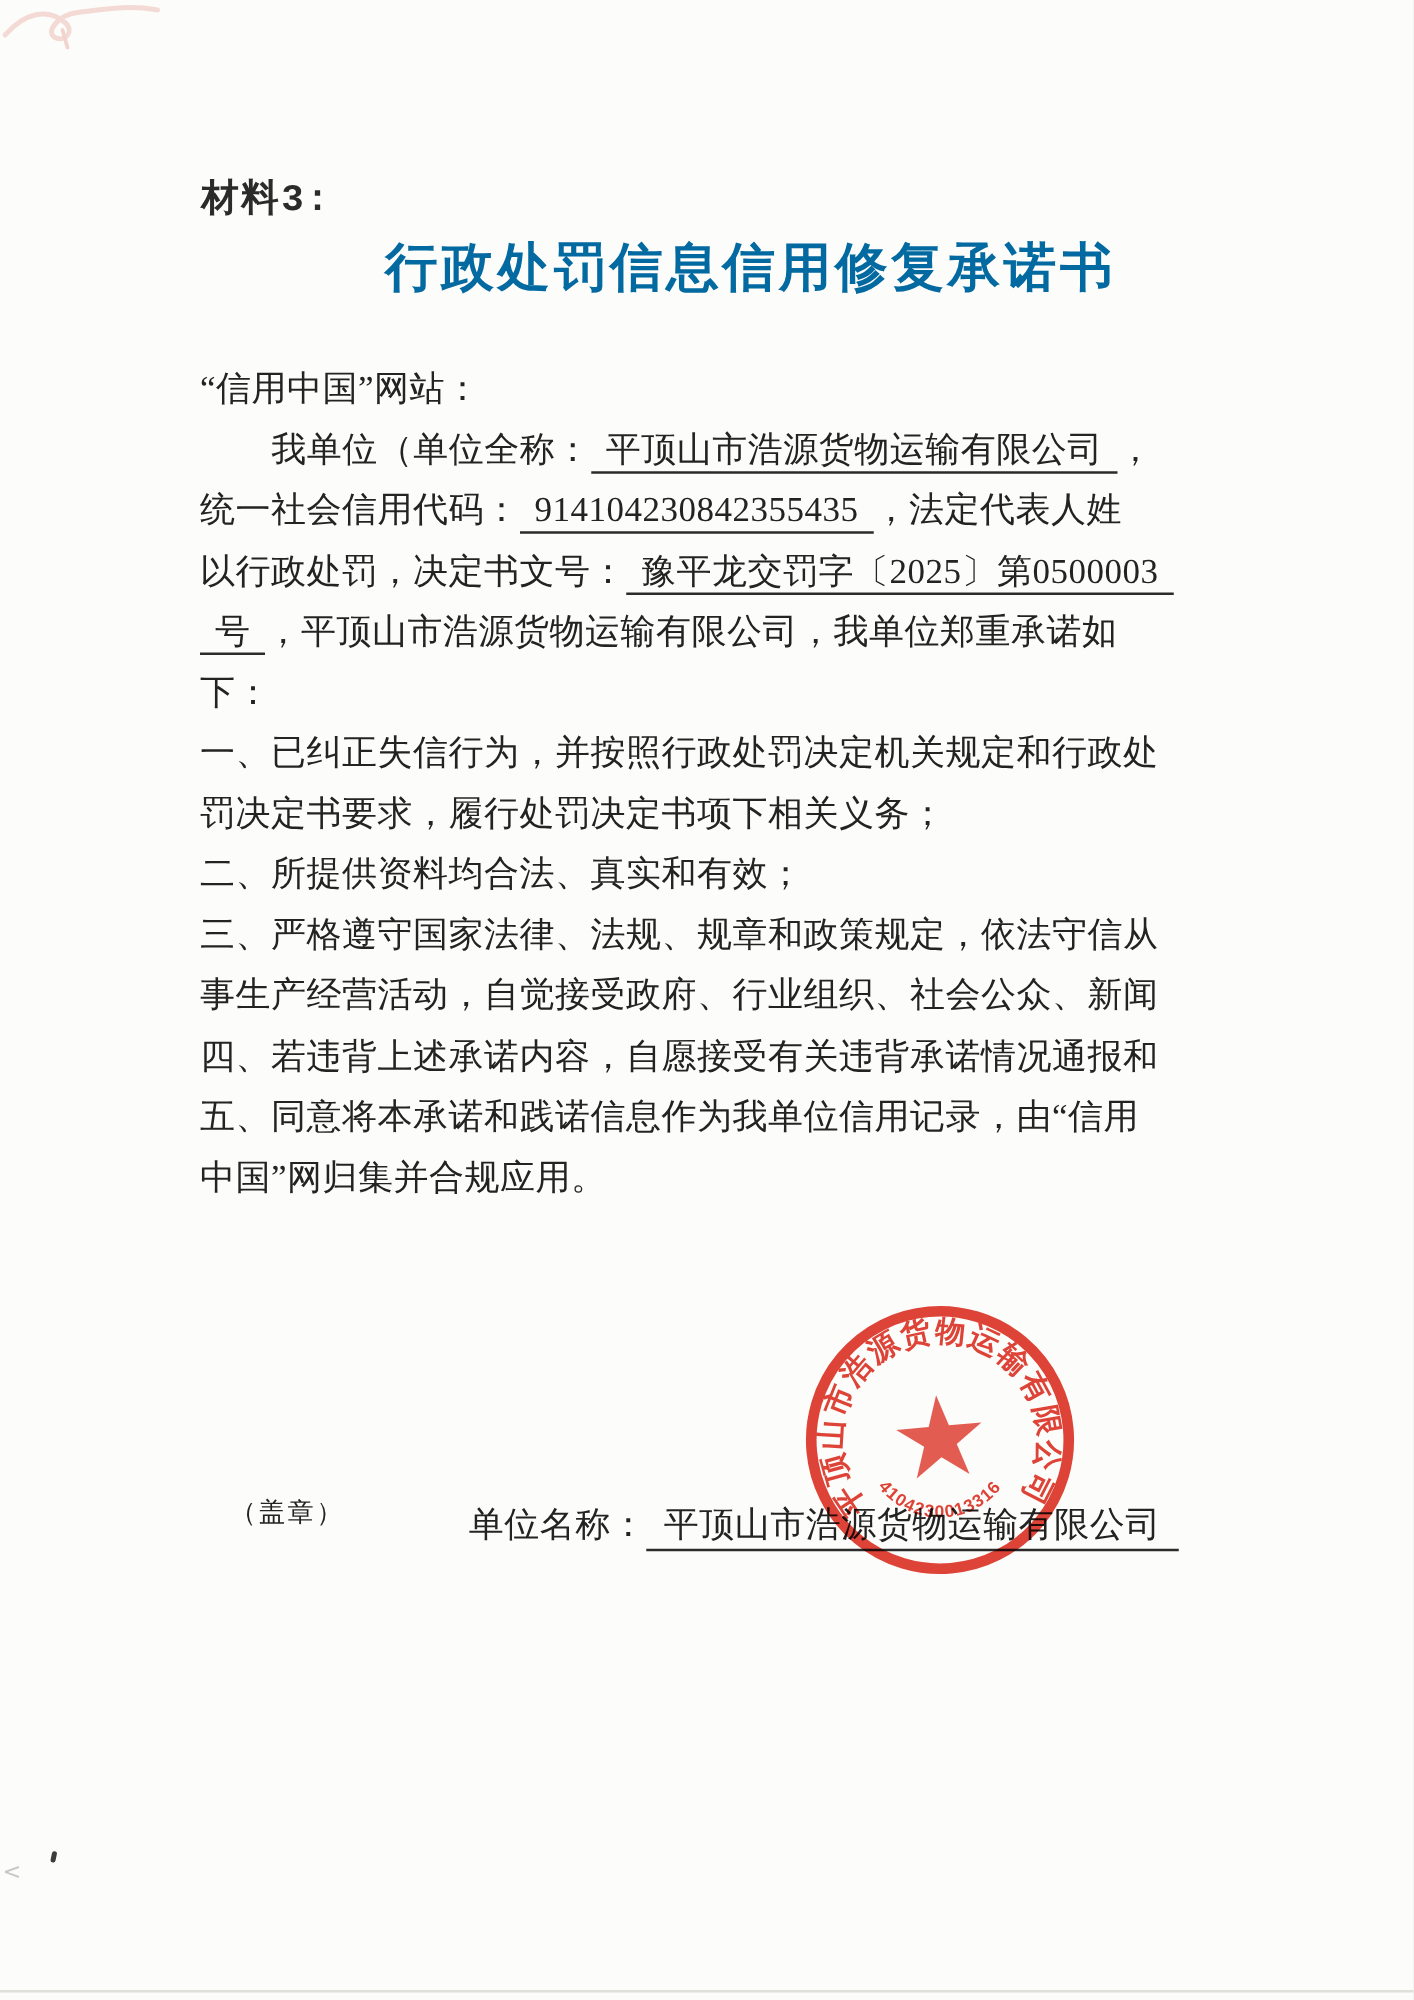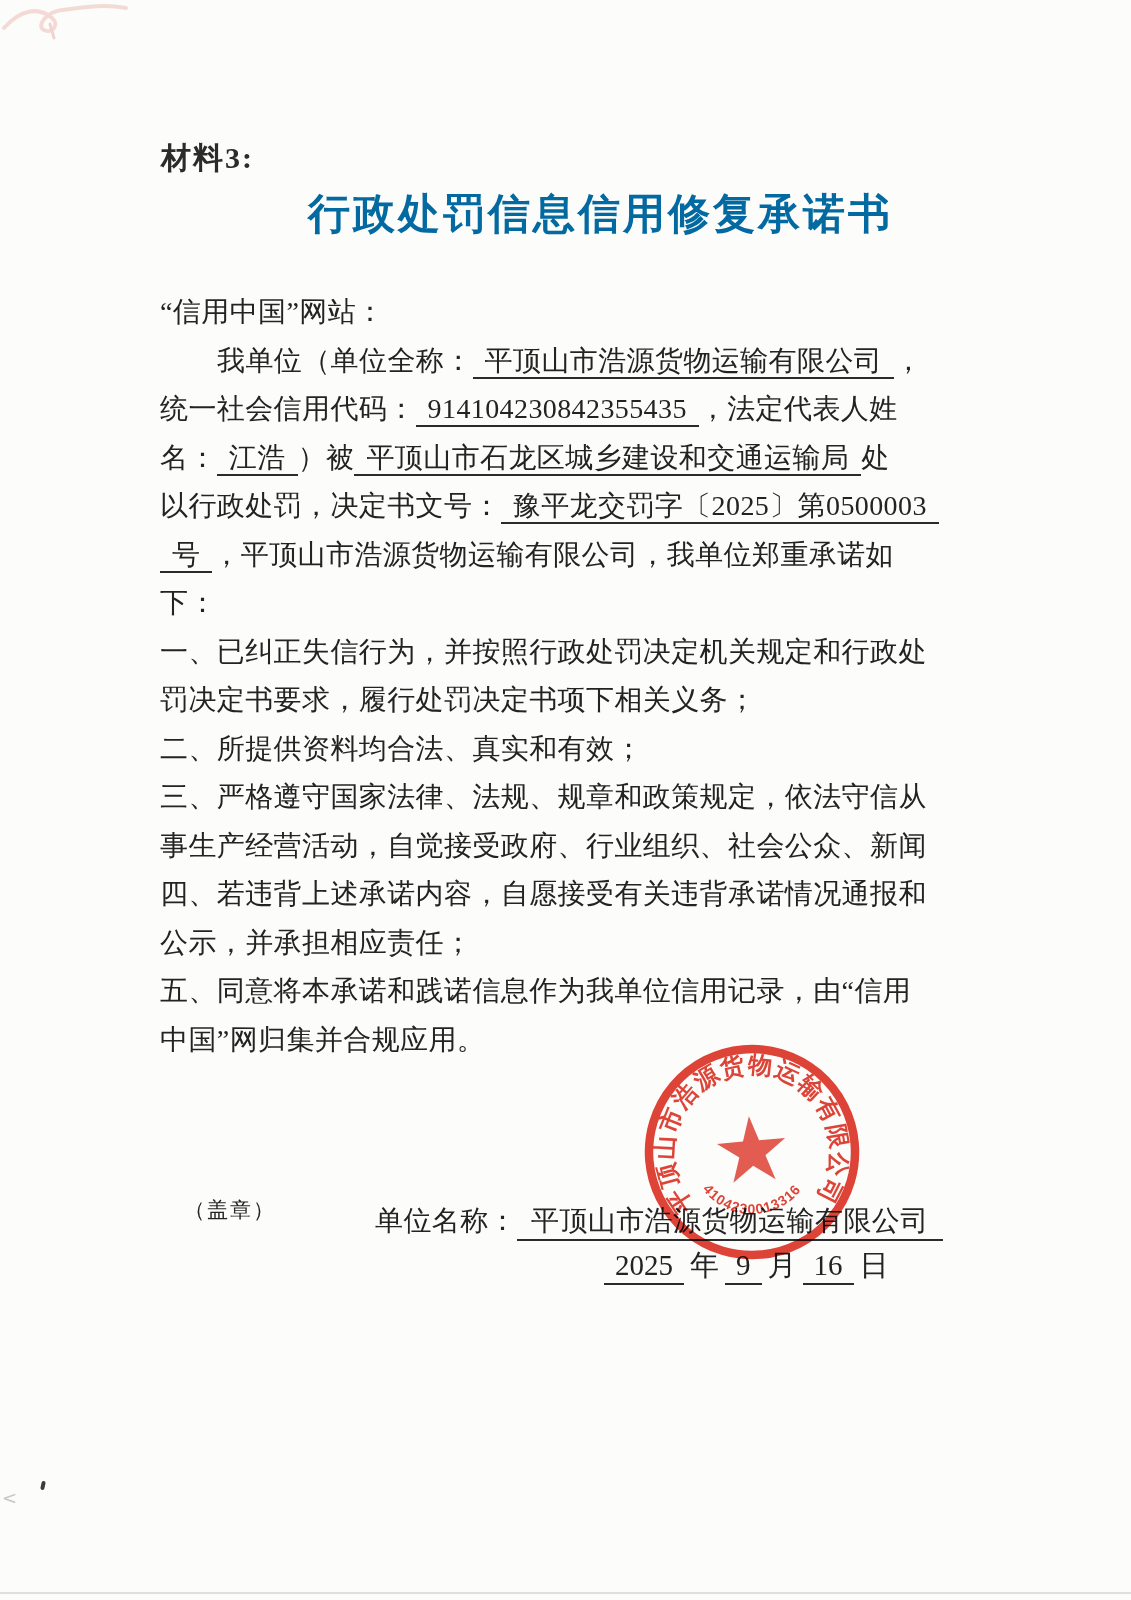--- a/index.html
+++ b/index.html
@@ -7,21 +7,21 @@
     position:relative;
     width:1131px;height:1600px;
     margin:0 auto;
     background:#fcfcfa;
     overflow:hidden;
     font-family:"Liberation Serif","DejaVu Serif",serif;
     color:#262626;
   }
   .material-label{
     position:absolute;left:161px;top:138px;
-    font-family:Liberation Serif, serif;
+    font-family:Liberation Mono, monospace;
     font-size:30px;font-weight:600;letter-spacing:2px;color:#2b2b2b;
   }
   .doc-title{
     position:absolute;left:308px;top:186px;
     font-family:Liberation Serif, serif;
     font-size:42px;font-weight:700;letter-spacing:3px;color:#0369a1;
     white-space:nowrap;
   }
   .body-block{
     position:absolute;left:160px;top:288px;width:780px;
@@ -86,45 +86,40 @@
 
   <div class="material-label">材料3:</div>
 
   <div class="doc-title">行政处罚信息信用修复承诺书</div>
 
   <div class="body-block">
     <div class="line">“信用中国”网站：</div>
     <div>
         <div class="line indent"><span>我单位（单位全称：</span><span class="u">平顶山市浩源货物运输有限公司</span><span>，</span></div>
         <div class="line"><span>统一社会信用代码：</span><span class="u">914104230842355435</span><span>，法定代表人姓</span></div>
-        <div class="line"><span>名：</span><span class="u">江浩</span><span>）被</span><span class="u">平顶山市石龙区城乡建设和交通运输局</span><span>处</span></div>
         <div class="line"><span>以行政处罚，决定书文号：</span><span class="u">豫平龙交罚字〔2025〕第0500003</span></div>
         <div class="line"><span class="u">号</span><span>，平顶山市浩源货物运输有限公司，我单位郑重承诺如</span></div>
         <div class="line"><span>下：</span></div>
         <div class="line"><span>一、已纠正失信行为，并按照行政处罚决定机关规定和行政处</span></div>
         <div class="line"><span>罚决定书要求，履行处罚决定书项下相关义务；</span></div>
         <div class="line"><span>二、所提供资料均合法、真实和有效；</span></div>
         <div class="line"><span>三、严格遵守国家法律、法规、规章和政策规定，依法守信从</span></div>
         <div class="line"><span>事生产经营活动，自觉接受政府、行业组织、社会公众、新闻</span></div>
         <div class="line"><span>四、若违背上述承诺内容，自愿接受有关违背承诺情况通报和</span></div>
-        <div class="line"><span>公示，并承担相应责任；</span></div>
         <div class="line"><span>五、同意将本承诺和践诺信息作为我单位信用记录，由“信用</span></div>
         <div class="line"><span>中国”网归集并合规应用。</span></div>
       </div>
   </div>
 
   <div class="sig-unit">
     <span>单位名称：</span><span class="u">平顶山市浩源货物运输有限公司</span>
   </div>
 
   <div class="stamp-note">（盖章）</div>
 
-  <div class="date-line">
-    <span class="u">2025</span><span class="sep">年</span><span class="u">9</span><span class="sep">月</span><span class="u">16</span><span class="sep">日</span>
-  </div>
 
   <svg class="seal" viewBox="0 0 260 260">
     <defs>
       <path id="sealArc" d="M 67.7 178.6 A 79 79 0 1 1 192.3 178.6" fill="none"></path>
       <path id="sealCode" d="M 77.4 162.9 A 62 62 0 0 0 182.6 162.9" fill="none"></path>
     </defs>
     <circle cx="130" cy="130" r="103" fill="none" stroke="#df3528" stroke-width="8.5"></circle>
     <polygon points="130,94 138.1,118.8 164.2,118.9 143.1,134.3 151.2,159.1 130,143.8 108.8,159.1 116.9,134.3 95.8,118.9 121.9,118.8" fill="#df382b" opacity="0.88"></polygon>
     <text font-family="Liberation Sans, DejaVu Sans, sans-serif" font-size="24" font-weight="700" fill="#df3528" letter-spacing="1.5">
       <textPath href="#sealArc">平顶山市浩源货物运输有限公司</textPath>

